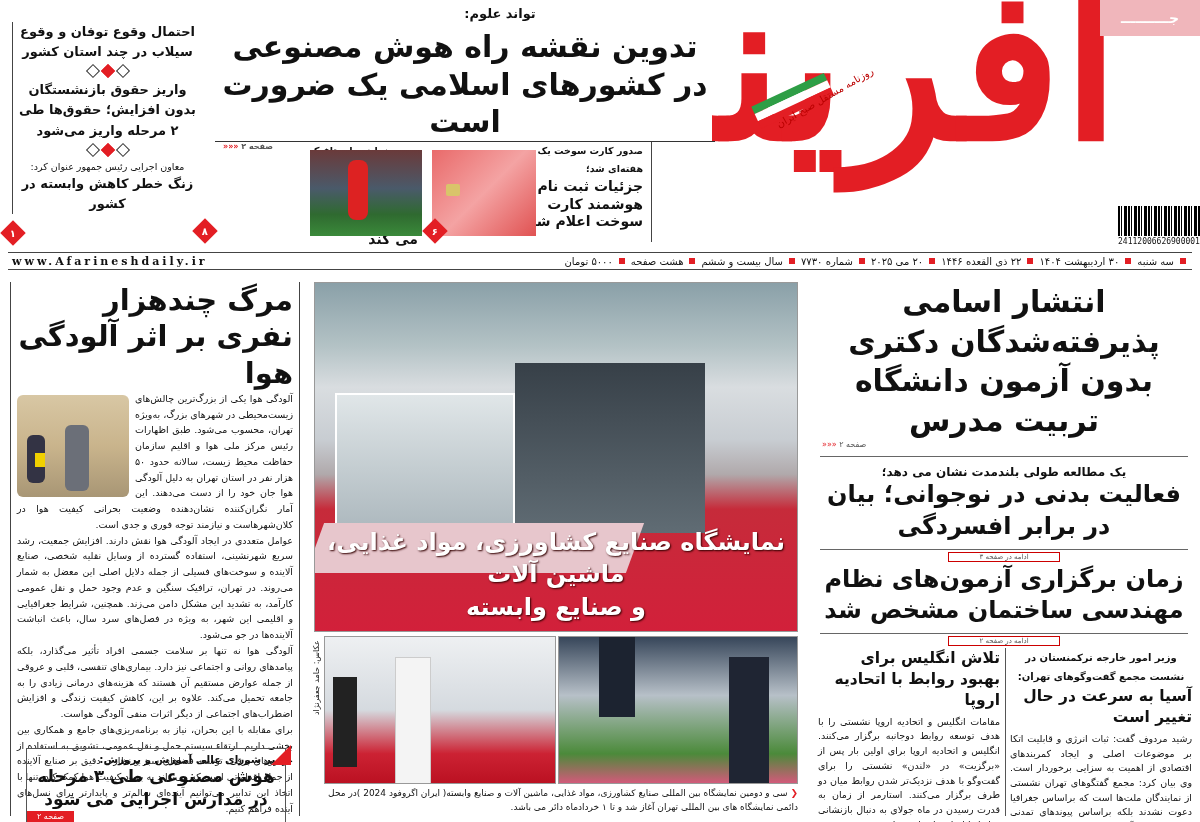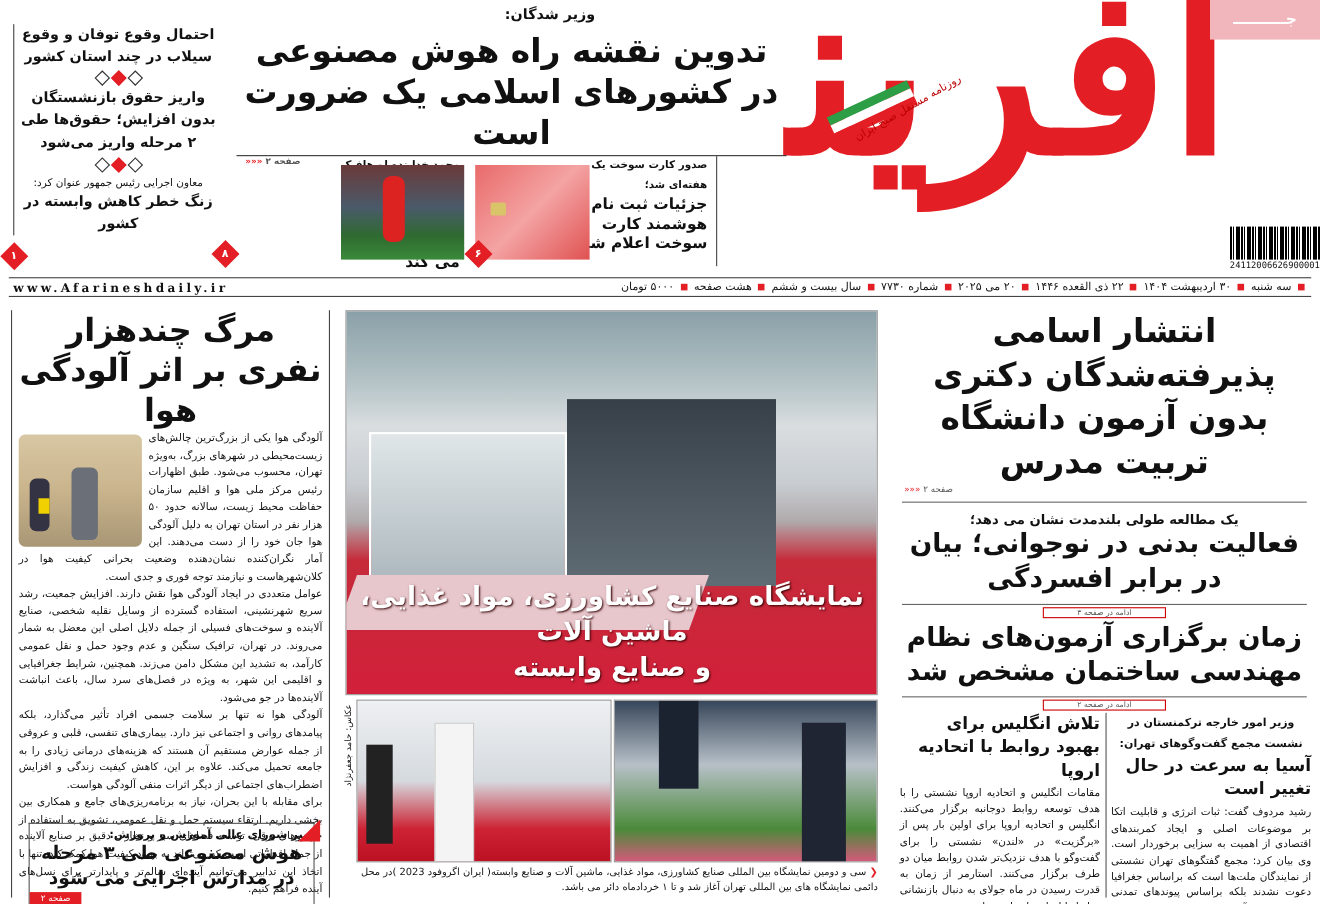--- a/index.html
+++ b/index.html
@@ -70,21 +70,21 @@
   .photo-frame .booth2 { position:absolute; left: 200px; top: 80px; width: 190px; height: 170px; background: linear-gradient(180deg,#374048,#606c74); }
   .photo-frame .stand { position:absolute; left: 0; top: 240px; width: 320px; height: 50px; background: #e7c6cc; transform: skewX(-20deg); }
   .photo-caption { position:absolute; left: 0; right: 0; bottom: 8px; text-align:center; color: #fff; font-weight:bold; font-size: 24px; line-height: 1.35; text-shadow: 1px 1px 2px #300; }
   .photo-small { position:absolute; top: 636px; height: 148px; border: 1px solid #999; overflow:hidden; }
   .photo-credit { position:absolute; left: 312px; top: 640px; width: 12px; height: 140px; writing-mode: vertical-rl; transform: rotate(180deg); font-size: 8px; }
   .main-caption { position:absolute; left: 314px; top: 786px; width: 484px; font-size: 9px; line-height: 1.6; text-align: right; }
   .main-caption .arr { color:#e31e24; font-weight:bold; }
 
   
   .left-article { position:absolute; left: 10px; top: 282px; width: 290px; border-left: 1px solid #444; border-right: 1px solid #444; padding: 0 6px; }
-  .left-article .head { font-weight:bold; font-size: 29px; line-height: 1.25; text-align:center; }
+  .left-article .head { font-weight:bold; font-size: 29px; line-height: 1.25; text-align:right; }
   .left-article .body { font-size: 9.5px; line-height: 1.66; text-align: justify; }
   .left-article .thumb { float: left; width: 112px; height: 102px; margin: 4px 6px 2px 0; border-radius: 6px; overflow: hidden;
     background: linear-gradient(180deg, #d8c7a4 0%, #c9b48c 50%, #a89675 100%); position: relative; }
   .left-box { position:absolute; left: 26px; top: 748px; width: 260px; height: 74px; border: 1px solid #555; border-bottom: none; text-align:center; }
   .left-box .kick { font-size: 10.5px; font-weight:bold; margin-top: 4px; text-align: right; }
   .left-box .head { font-size: 17px; font-weight:bold; line-height: 1.35; }
   .left-box .tag { position:absolute; left: 0; bottom: 0; background: #e31e24; color:#fff; font-size: 8px; padding: 1px 10px; }
   .left-box .corner { position:absolute; right: -6px; top: -4px; width: 0; height: 0; border-top: 20px solid #e31e24; border-left: 20px solid transparent; transform: rotate(90deg); }
 </style>
 </head>
@@ -118,21 +118,21 @@
     <span class="sq"></span>
       <span>سال بیست و ششم</span>
     <span class="sq"></span>
       <span>هشت صفحه</span>
     <span class="sq"></span>
       <span>۵۰۰۰ تومان</span>
   </div>
   <div class="site-url">www.Afarineshdaily.ir</div>
 </div>
 
-<div class="top-kicker">وزیر شدگان:</div>
+<div class="top-kicker">تواند علوم:</div>
 <div class="top-headline">
   <div>تدوین نقشه راه هوش مصنوعی</div>
   <div style="border-bottom:1px solid #333; display:inline-block;">در کشورهای اسلامی یک ضرورت است</div>
   <div class="page-ref" style="text-align:left; padding-left:8px;">
     <span>صفحه ۲</span> <span class="arr">«««</span>
   </div>
 </div>
 
 <div class="left-col-top">
   <div class="item">احتمال وقوع توفان و وقوع سیلاب در چند استان کشور</div>
@@ -217,21 +217,21 @@
 <div class="photo-small" style="left:324px; width:232px; background:linear-gradient(180deg,#eef0f2 0%,#d5dadf 50%,#c23 80%,#b12 100%);">
   <div style="position:absolute; left:70px; top:20px; width:36px; height:128px; background:#f4f4f4; border:1px solid #ccc;"></div>
   <div style="position:absolute; left:8px; top:40px; width:24px; height:90px; background:#222;"></div>
 </div>
 <div class="photo-small" style="left:558px; width:240px; background:linear-gradient(180deg,#37465a 0%,#b7c0c8 40%,#4b8a3a 80%,#d25a7a 100%);">
   <div style="position:absolute; left:40px; top:0; width:36px; height:80px; background:#1c2330;"></div>
   <div style="position:absolute; left:170px; top:20px; width:40px; height:128px; background:#1f2533;"></div>
 </div>
 <div class="main-caption">
   <span class="arr">❮</span>
-  <span>سی و دومین نمایشگاه بین المللی صنایع کشاورزی، مواد غذایی، ماشین آلات و صنایع وابسته( ایران اگروفود 2023 )در محل دائمی نمایشگاه های بین المللی تهران آغاز شد و تا ۱ خردادماه دائر می باشد.</span>
+  <span>سی و دومین نمایشگاه بین المللی صنایع کشاورزی، مواد غذایی، ماشین آلات و صنایع وابسته( ایران اگروفود 2024 )در محل دائمی نمایشگاه های بین المللی تهران آغاز شد و تا ۱ خردادماه دائر می باشد.</span>
 </div>
 
 <div class="left-article">
   <div class="head">مرگ چندهزار نفری بر اثر آلودگی هوا</div>
   <div class="body">
     <div class="thumb">
       <div style="position:absolute; left:10px; top:40px; width:18px; height:48px; background:#334; border-radius:6px;"></div>
       <div style="position:absolute; left:48px; top:30px; width:24px; height:66px; background:#6b6f78; border-radius:6px;"></div>
       <div style="position:absolute; left:18px; top:58px; width:10px; height:14px; background:#f0d000;"></div>
     </div>

